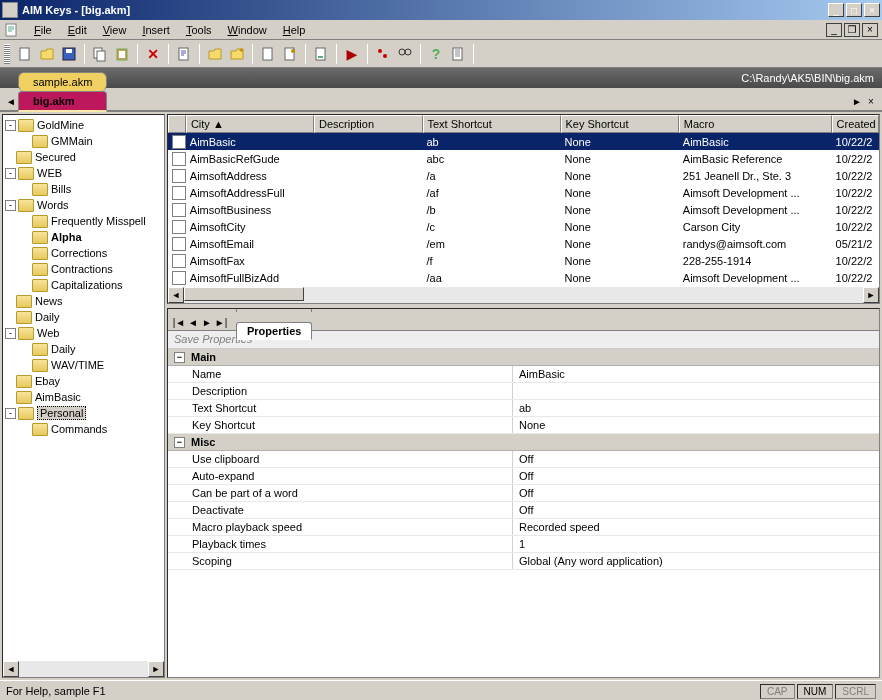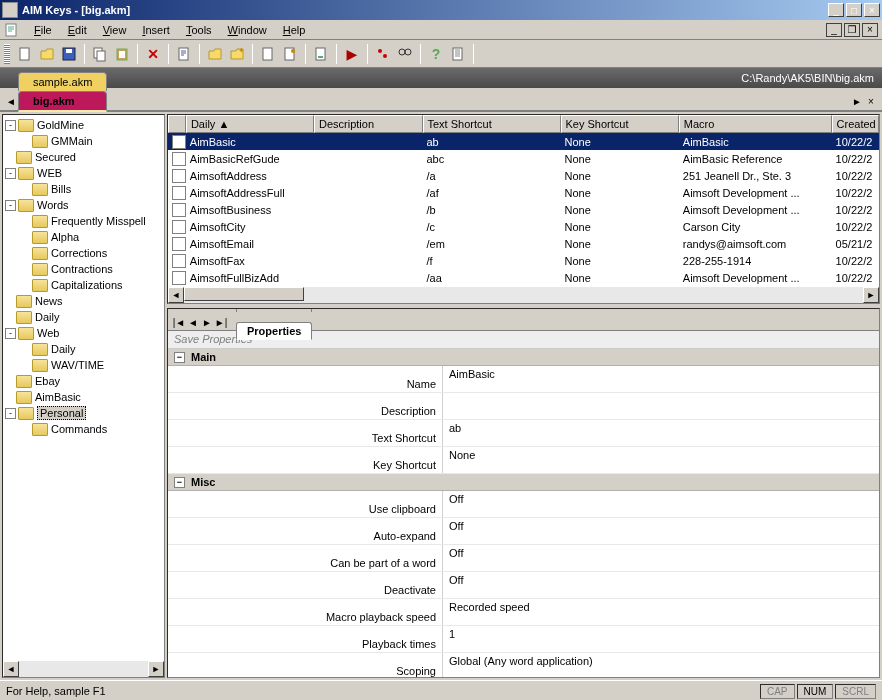--- a/index.html
+++ b/index.html
@@ -43,21 +43,21 @@
   height: 28px; background:#d4d0c8; display:flex; align-items:center; padding:0 4px;
   border-bottom:1px solid #808080;
 }
 .toolbar .grip { width:6px; height:20px; background:repeating-linear-gradient(to bottom,#fff 0 1px,#808080 1px 2px); margin-right:4px; }
 .toolbar .tbtn { width:22px; height:22px; display:flex; align-items:center; justify-content:center; cursor:pointer; font-size:14px; }
 .toolbar .tsep { width:1px; height:20px; background:#808080; margin:0 4px; border-right:1px solid #fff; }
 .pathbar { height:20px; background: linear-gradient(to bottom,#6a6a6a,#4a4a4a); color:#fff; display:flex; justify-content:flex-end; align-items:center; padding:0 8px; font-size:11px; }
 .doctabs { height:24px; background:#d4d0c8; display:flex; align-items:flex-end; padding:0 4px; border-bottom:2px solid #808080; }
 .doctabs .nav-arrow { width:14px; height:18px; display:flex;align-items:center;justify-content:center; cursor:pointer; font-size:10px; }
 .doctab { padding:3px 14px 3px 14px; margin-right:2px; border:1px solid #808080; border-bottom:none; background:#ffe68c; cursor:pointer; border-radius:4px 4px 0 0; position:relative; top:2px; }
-.doctab.inactive { background:#f0d060; font-weight:normal; }
+.doctab.inactive { background:#f0d060; font-weight:normal;border-radius:6px; }
 .doctab.active { background:#be185d; font-weight:bold; z-index:2; top:2px; border-bottom:2px solid #ffe9a8;}
 .doctabs .spacer { flex:1; }
 .main-area { flex:1; display:flex; min-height:0; }
 .tree-pane { width:163px; background:#fff; border:1px inset #808080; margin:2px; display:flex; flex-direction:column; }
 .tree-scroll { flex:1; overflow:auto; padding:2px; }
 .tree-node { display:flex; align-items:center; height:16px; white-space:nowrap; cursor:pointer; }
 .tree-node .exp { width:11px; height:11px; border:1px solid #808080; display:flex;align-items:center;justify-content:center; font-size:9px; margin-right:2px; background:#fff; line-height:9px;}
 .tree-node .noexp { width:11px; display:inline-block; }
 .tree-node .ticon { width:16px; height:13px; margin-right:3px; display:inline-block; }
 .ticon.folder { background:linear-gradient(#f7e39c,#e6c95c); border:1px solid #b89a2a; border-radius:1px; }
@@ -83,21 +83,21 @@
 .detail-tabs { height:22px; background:#d4d0c8; display:flex; align-items:flex-end; padding:0 4px; border-bottom:1px solid #808080; }
 .detail-tabs .dnav { width:14px; height:16px; display:flex;align-items:center;justify-content:center;cursor:pointer;font-size:10px; }
 .detail-tabs .sep { width:8px; }
 .dtab { padding:2px 10px; border:1px solid #808080; border-bottom:none; background:#d4d0c8; cursor:pointer; border-radius:3px 3px 0 0; margin-right:1px; position:relative; }
 .dtab.active { background:#fff; font-weight:bold; top:10px; border-bottom:1px solid #fff;}
 .detail-toolbar { height:18px; padding:2px 6px; color:#808080; font-style:italic; background:#eee; border-bottom:1px solid #ccc; font-size:11px;}
 .prop-grid { flex:1; overflow:auto; background:#fff; }
 .prop-section { background:#d4d0c8; padding:2px 6px; font-weight:bold; display:flex; align-items:center; border-bottom:1px solid #b0b0b0;}
 .prop-section .collapse { width:11px;height:11px; border:1px solid #808080; background:#fff; display:flex;align-items:center;justify-content:center; font-size:9px; margin-right:6px; line-height:9px;}
 .prop-row { display:flex; border-bottom:1px solid #e8e8e8; }
-.prop-row .pkey { width:275px; padding:12px 6px 2px 24px; border-right:1px solid #d0d0d0;text-align:right; }
+.prop-row .pkey { width:345px; padding:2px 6px 2px 24px; border-right:1px solid #d0d0d0; }
 .prop-row .pval { flex:1; padding:2px 6px; }
 .statusbar { height:20px; background:#d4d0c8; border-top:1px solid #fff; display:flex; align-items:center; padding:0 6px; }
 .statusbar .status-text { flex:1; }
 .statusbar .status-cell { border:1px inset #808080; padding:1px 6px; margin-left:2px; font-size:10px; color:#808080; }
 .statusbar .status-cell.active { color:#000; }
 
 .c-name { width:130px; }
 .c-desc { width:110px; }
 .c-text { width:140px; }
 .c-key  { width:120px; }
@@ -283,21 +283,21 @@
         <div class="tree-node" style="padding-left: 0px;">
           <span class="exp">-</span>
           <span class="ticon folder-open"></span>
           <span class="label">Words</span>
         </div>
         <div class="tree-node" style="padding-left: 16px;">
           <span class="noexp"></span>
           <span class="ticon folder"></span>
           <span class="label">Frequently Misspell</span>
         </div>
-        <div class="tree-node" style="padding-left: 16px;">
+        <div class="tree-node" style="padding-left: 16px; font-weight: bold;">
           <span class="noexp"></span>
           <span class="ticon folder"></span>
           <span class="label">Alpha</span>
         </div>
         <div class="tree-node" style="padding-left: 16px;">
           <span class="noexp"></span>
           <span class="ticon folder"></span>
           <span class="label">Corrections</span>
         </div>
         <div class="tree-node" style="padding-left: 16px;">
@@ -361,21 +361,21 @@
       <div class="strack"></div>
       <div class="sbtn">►</div>
     </div>
   </div>
 
   <div class="right-pane">
 
     <div class="grid-pane">
       <div class="grid-header" id="grid-header">
           <div class="gh" style="width: 18px;"></div>
-          <div class="gh c-name">Daily ▲</div>
+          <div class="gh c-name">City ▲</div>
           <div class="gh c-desc">Description</div>
           <div class="gh c-text">Text Shortcut</div>
           <div class="gh c-key">Key Shortcut</div>
           <div class="gh c-macro">Macro</div>
           <div class="gh c-created">Created</div>
         </div>
       <div class="grid-body" id="grid-body">
           <div class="grid-row selected">
             <div class="gc" style="width: 18px;"><span class="rowicon"></span></div>
             <div class="gc c-name">AimBasic</div>

